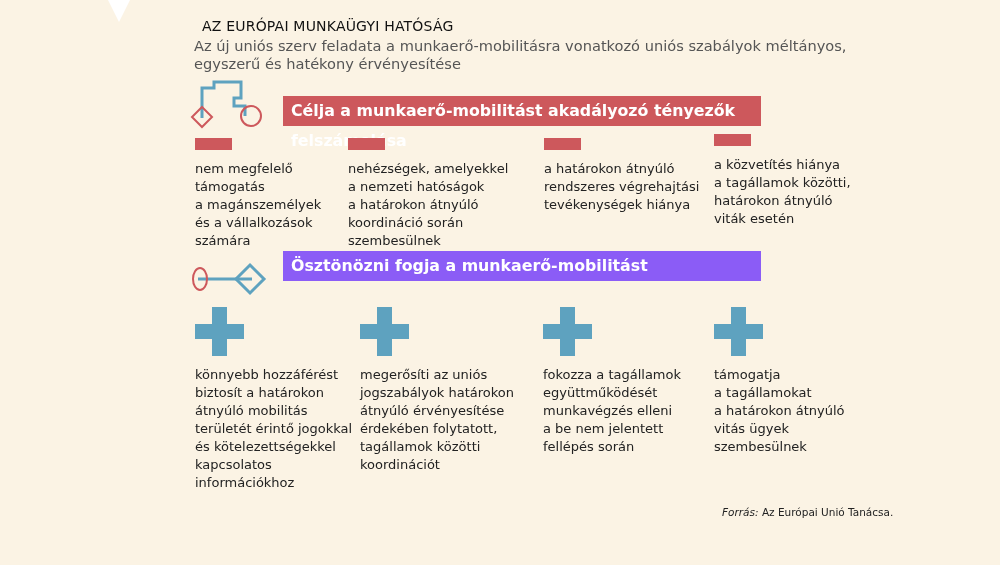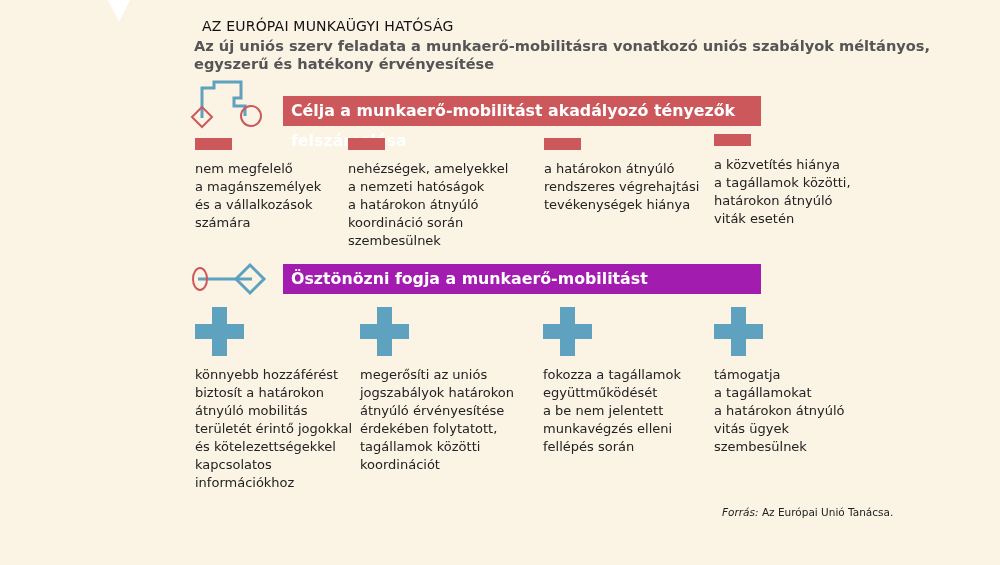--- a/index.html
+++ b/index.html
@@ -17,29 +17,29 @@
     border-right:22px solid transparent;
     border-top:44px solid #ffffff;
   }
   .title {
     position:absolute; left:194px; top:10px;
     font-size:14px; font-weight:normal; letter-spacing:0.2px;
     color:#111; margin:8px;
   }
   .subtitle {
     position:absolute; left:194px; top:37px; width:700px;
-    font-size:14.6px; line-height:18px; color:#555; font-weight:bold;
+    font-size:14.6px; line-height:18px; color:#555; font-weight:normal;
   }
   .bar {
     position:absolute; left:283px; width:478px; height:30px;
     color:#fff; font-weight:bold; font-size:15.8px;
     line-height:30px; padding-left:8px; box-sizing:border-box;
   }
   .bar-red { top:96px; background:#cd585c; }
-  .bar-blue { top:264px; background:#a21caf; }
+  .bar-blue { top:251px; background:#8b5cf6; }
   .icon-abs { position:absolute; }
   .col { position:absolute; font-size:13px; line-height:18px; color:#222; }
   .dash { width:37px; height:12px; background:#cd585c; margin-bottom:10px; }
   .plus { position:relative; width:49px; height:49px; margin-bottom:10px; }
   .plus::before, .plus::after { content:""; position:absolute; background:#5ea2bf; }
   .plus::before { left:17px; top:0; width:15px; height:49px; }
   .plus::after { left:0; top:17px; width:49px; height:15px; }
   .line { display:block; white-space:nowrap; }
   .source {
     position:absolute; left:722px; top:506px;
@@ -62,20 +62,21 @@
   <polyline points="14,38 14,8 26,8 26,2 53,2 53,18 46,18 46,26 57,26 57,36" fill="none" stroke="#5ea2bf" stroke-width="3"></polyline>
   <polygon points="14,27 24,37 14,47 4,37" fill="none" stroke="#cd585c" stroke-width="2"></polygon>
   <circle cx="63" cy="36" r="10" fill="none" stroke="#cd585c" stroke-width="2"></circle>
 </svg>
 
 <div class="bar bar-red">Célja a munkaerő-mobilitást akadályozó tényezők felszámolása</div>
 
 <div class="col" style="left:195px;top:138px">
   <div class="dash"></div>
   <span class="line">nem megfelelő</span>
+  <span class="line">támogatás</span>
   <span class="line">a magánszemélyek</span>
   <span class="line">és a vállalkozások</span>
   <span class="line">számára</span>
 </div>
 
 <div class="col" style="left:348px;top:138px">
   <div class="dash"></div>
   <span class="line">nehézségek, amelyekkel</span>
   <span class="line">a nemzeti hatóságok</span>
   <span class="line">a határokon átnyúló</span>
@@ -124,22 +125,22 @@
   <span class="line">átnyúló érvényesítése</span>
   <span class="line">érdekében folytatott,</span>
   <span class="line">tagállamok közötti</span>
   <span class="line">koordinációt</span>
 </div>
 
 <div class="col" style="left:543px;top:307px">
   <div class="plus"></div>
   <span class="line">fokozza a tagállamok</span>
   <span class="line">együttműködését</span>
+  <span class="line">munkavégzés elleni</span>
   <span class="line">a be nem jelentett</span>
-  <span class="line">munkavégzés elleni</span>
   <span class="line">fellépés során</span>
 </div>
 
 <div class="col" style="left:714px;top:307px">
   <div class="plus"></div>
   <span class="line">támogatja</span>
   <span class="line">a tagállamokat</span>
   <span class="line">a határokon átnyúló</span>
   <span class="line">vitás ügyek</span>
   <span class="line">szembesülnek</span>

